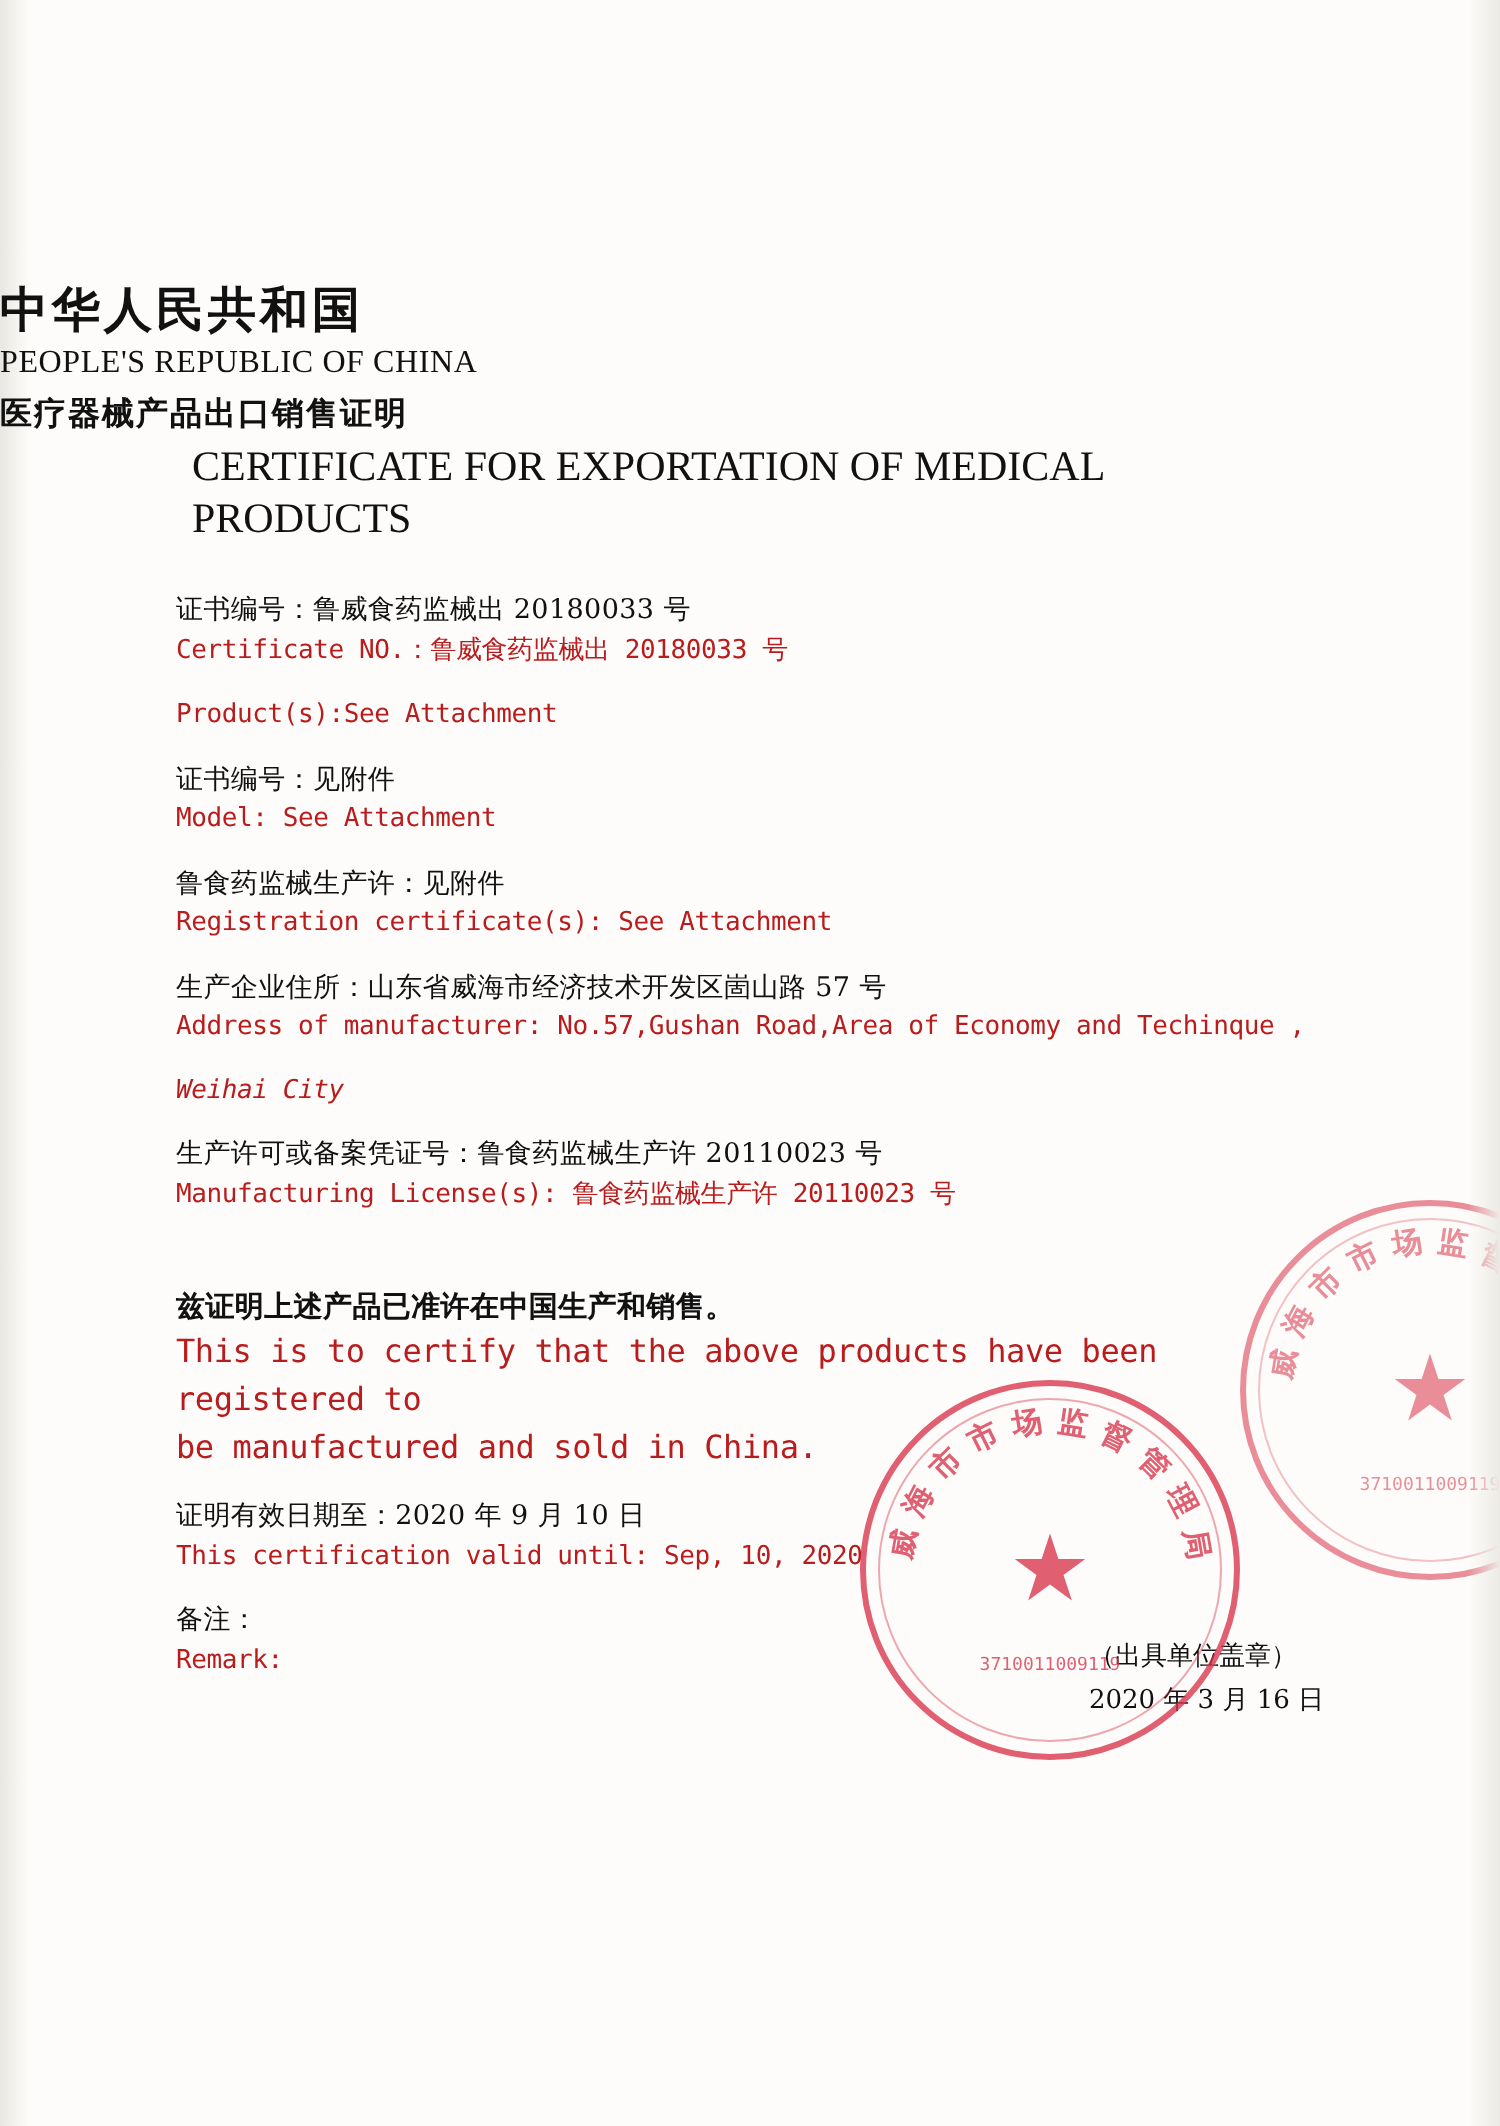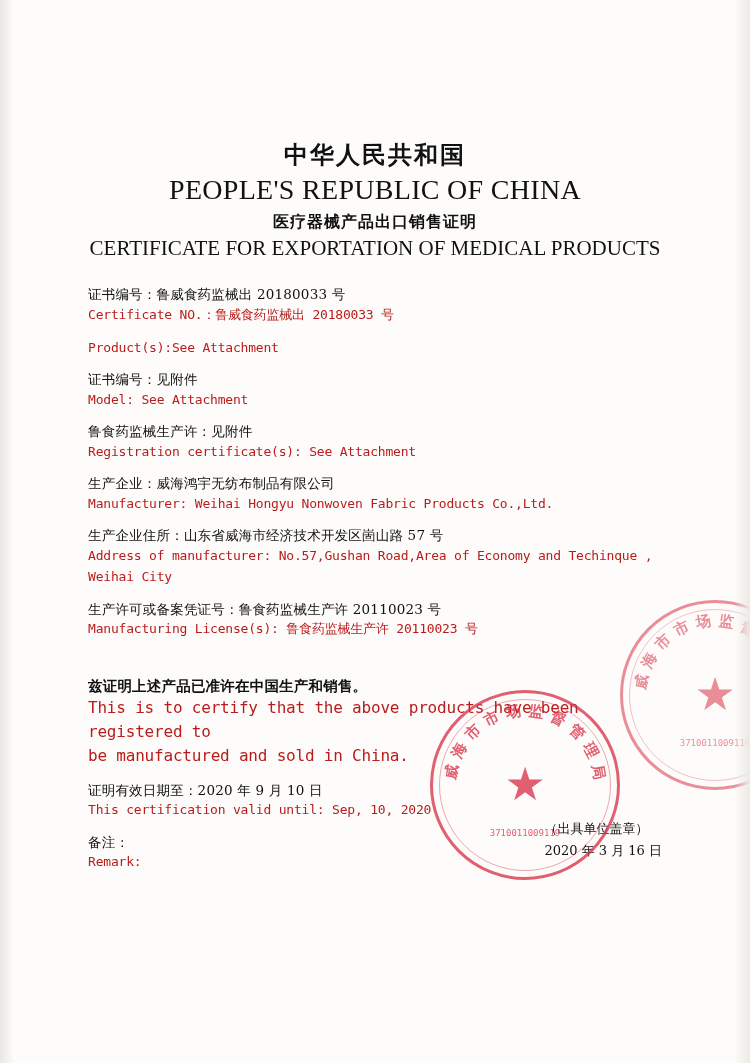--- a/index.html
+++ b/index.html
@@ -37,53 +37,53 @@
     pointer-events: none;
   }
 
   .content {
     position: absolute;
     left: 0; right: 0;
     top: 0;
   }
 
   .title-block {
-    text-align: center;
+    text-align: left;
     margin-top: 140px;
   }
   .title-cn-1 {
     font-size: 24px;
     font-weight: bold;
     letter-spacing: 2px;
     color: #111;
     line-height: 1.25;
     font-family: "DejaVu Serif", serif;
   }
   .title-en-1 {
-    font-size: 28px;
+    font-size: 16px;
     letter-spacing: 0.3px;
     color: #111;
     line-height: 1.3;
     margin-top: 2px;
   }
   .title-cn-2 {
     font-size: 16px;
     font-weight: bold;
     letter-spacing: 1px;
     color: #111;
     line-height: 1.3;
     margin-top: 4px;
     font-family: "DejaVu Serif", serif;
   }
   .title-en-2 {
     font-size: 21px;
     color: #111;
     line-height: 1.25;
     margin-top: 2px;
-    padding: 0 47px;
+    padding: 0 96px;
   }
 
   .fields {
     margin: 24px 0 0 0;
     padding: 0 87px 0 88px;
   }
   .field {
     margin-bottom: 13px;
   }
   .line-cn {
@@ -94,21 +94,22 @@
     letter-spacing: 0.2px;
   }
   .line-en {
     font-size: 13px;
     color: #b91c1c;
     line-height: 1.5;
     font-family: "DejaVu Sans Mono", monospace;
     letter-spacing: -0.2px;
   }
   .line-en.wrap2 {
-    margin-top: 2px;
+    margin-top: 12px;
+    font-style: italic;
   }
 
   .statement {
     margin-top: 4px;
   }
   .statement .line-cn {
     font-size: 14.5px;
     font-weight: bold;
     margin-top: 36px;
   }
@@ -226,24 +227,20 @@
       <div class="field">
         <div class="line-cn">证书编号：见附件</div>
         <div class="line-en">Model: See Attachment</div>
       </div>
 
       <div class="field">
         <div class="line-cn">鲁食药监械生产许：见附件</div>
         <div class="line-en">Registration certificate(s): See Attachment</div>
       </div>
 
-      <div class="field">
-        <div class="line-cn">生产企业：威海鸿宇无纺布制品有限公司</div>
-        <div class="line-en">Manufacturer: Weihai Hongyu Nonwoven Fabric Products Co.,Ltd.</div>
-      </div>
 
       <div class="field">
         <div class="line-cn">生产企业住所：山东省威海市经济技术开发区崮山路 57 号</div>
         <div class="line-en">Address of manufacturer: No.57,Gushan Road,Area of Economy and Techinque ,</div>
         <div class="line-en wrap2">Weihai City</div>
       </div>
 
       <div class="field">
         <div class="line-cn">生产许可或备案凭证号：鲁食药监械生产许 20110023 号</div>
         <div class="line-en">Manufacturing License(s): 鲁食药监械生产许 20110023 号</div>

